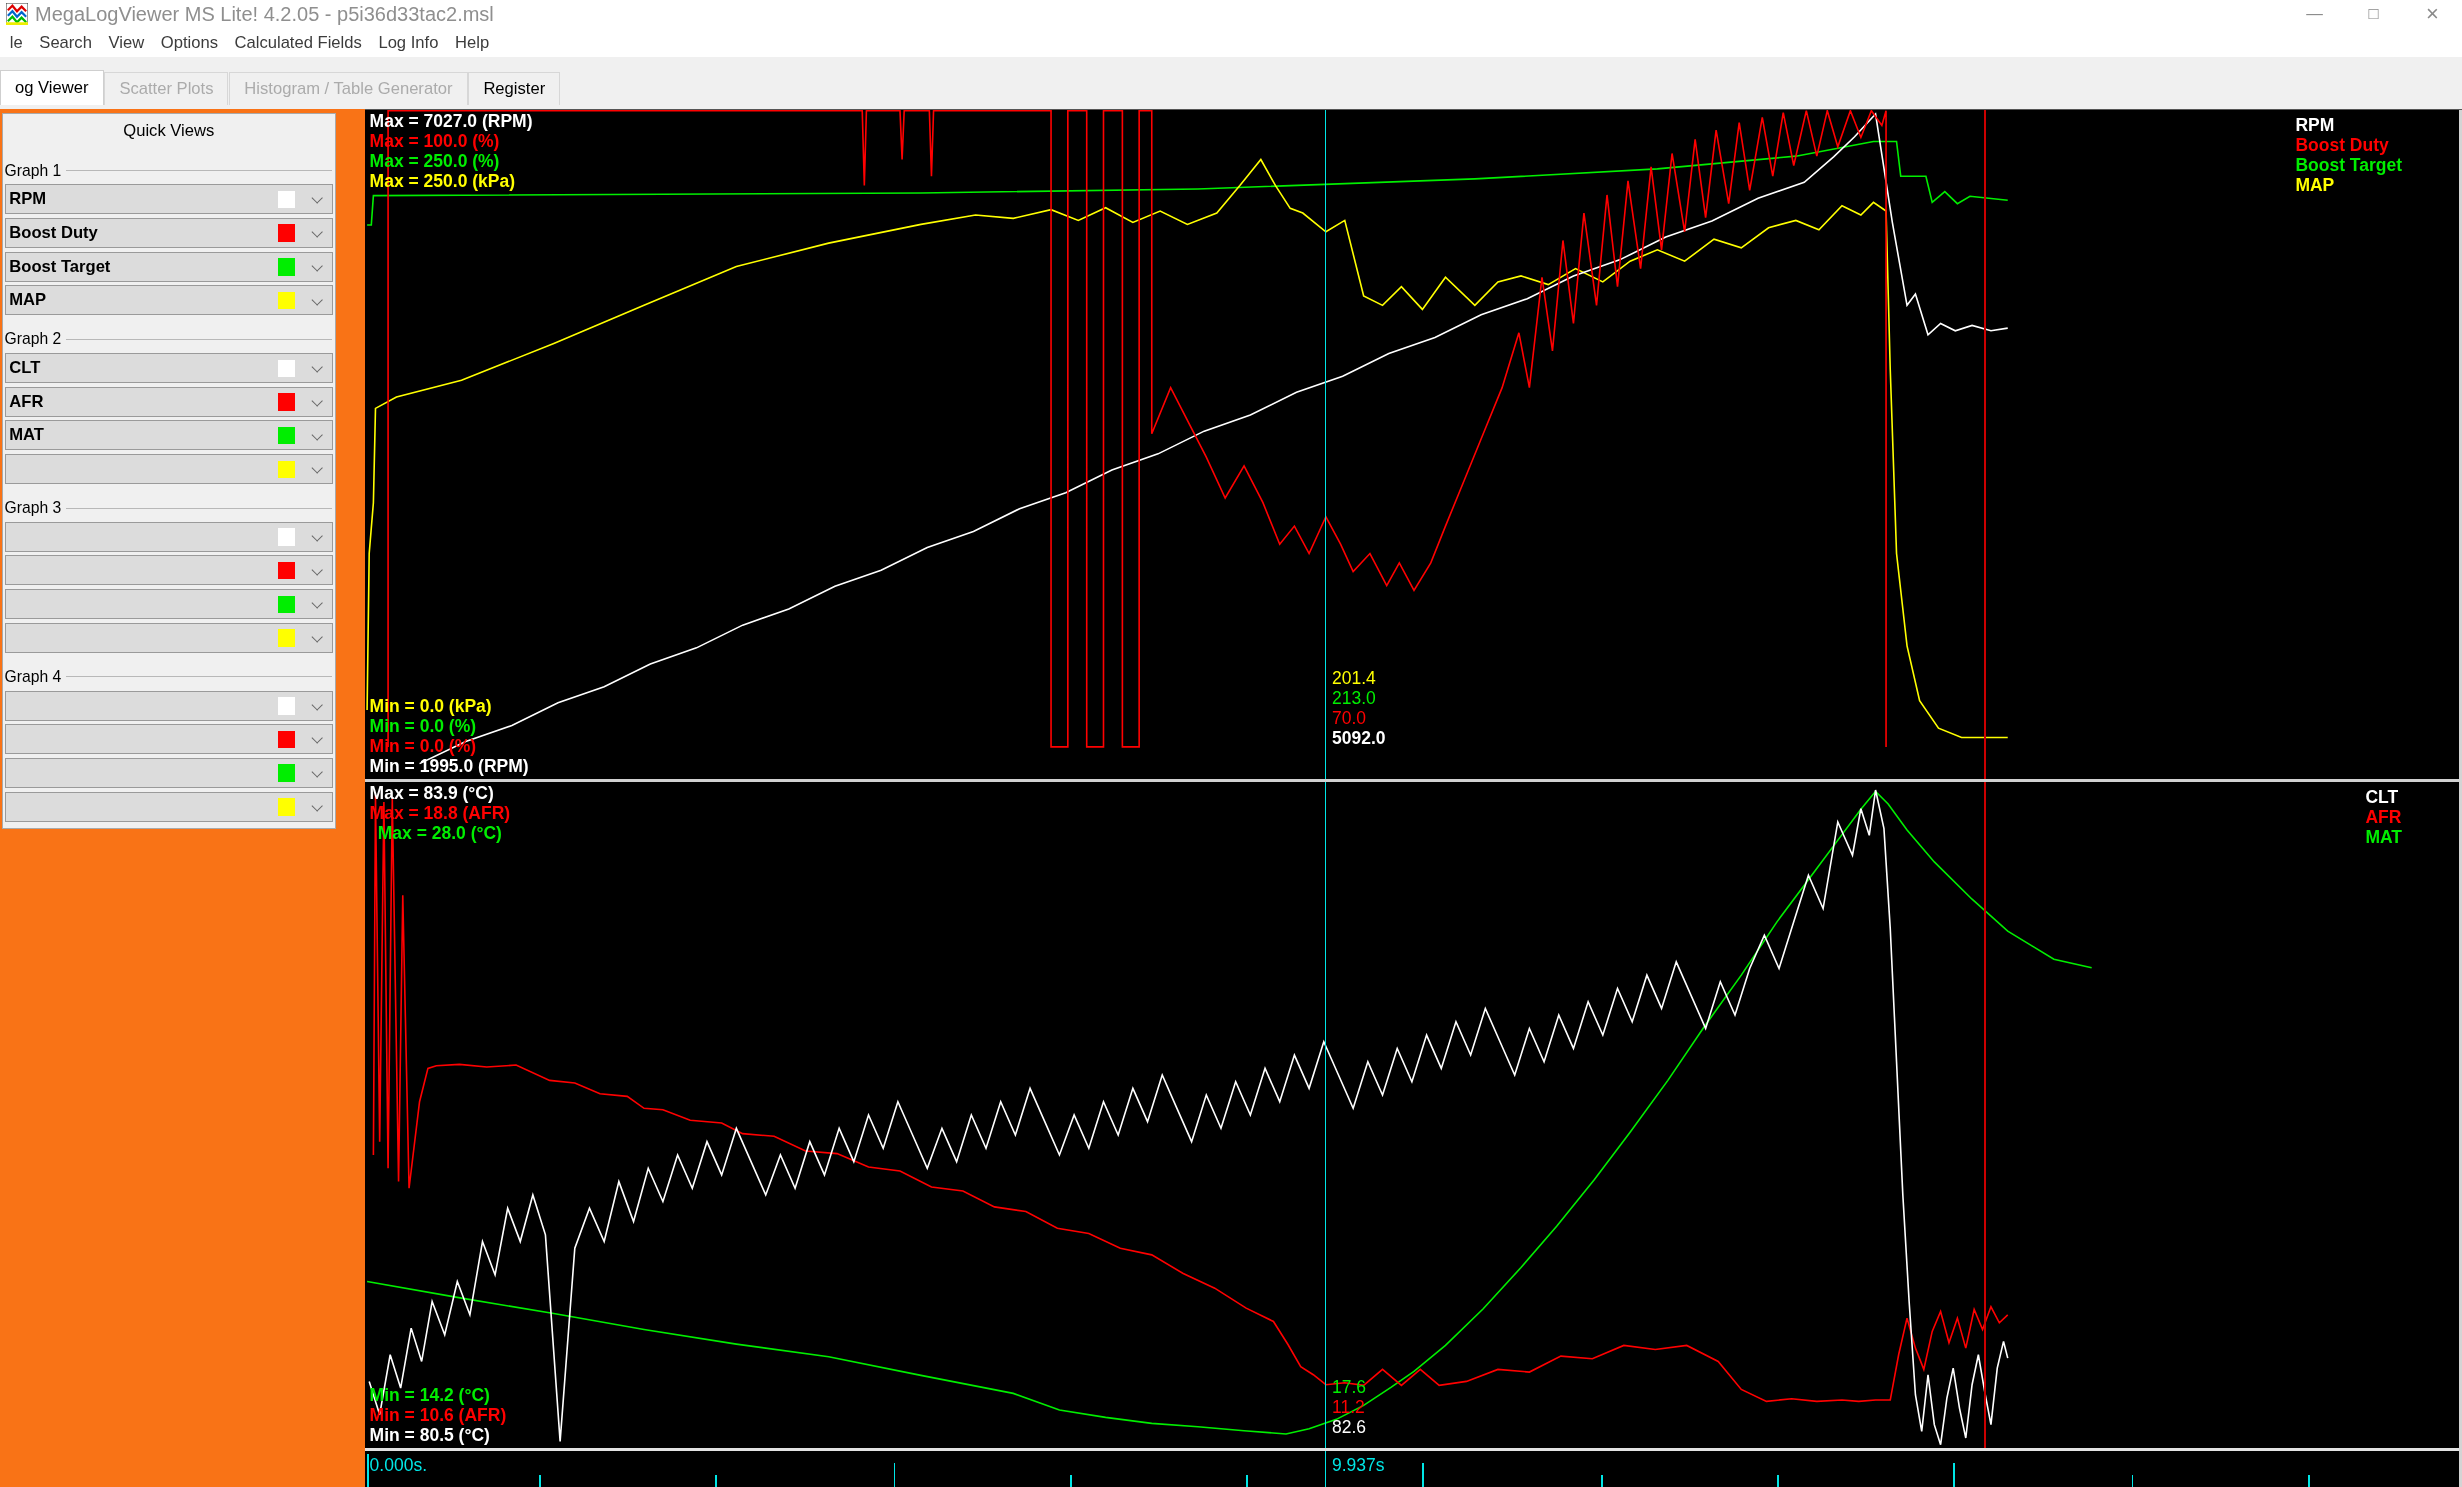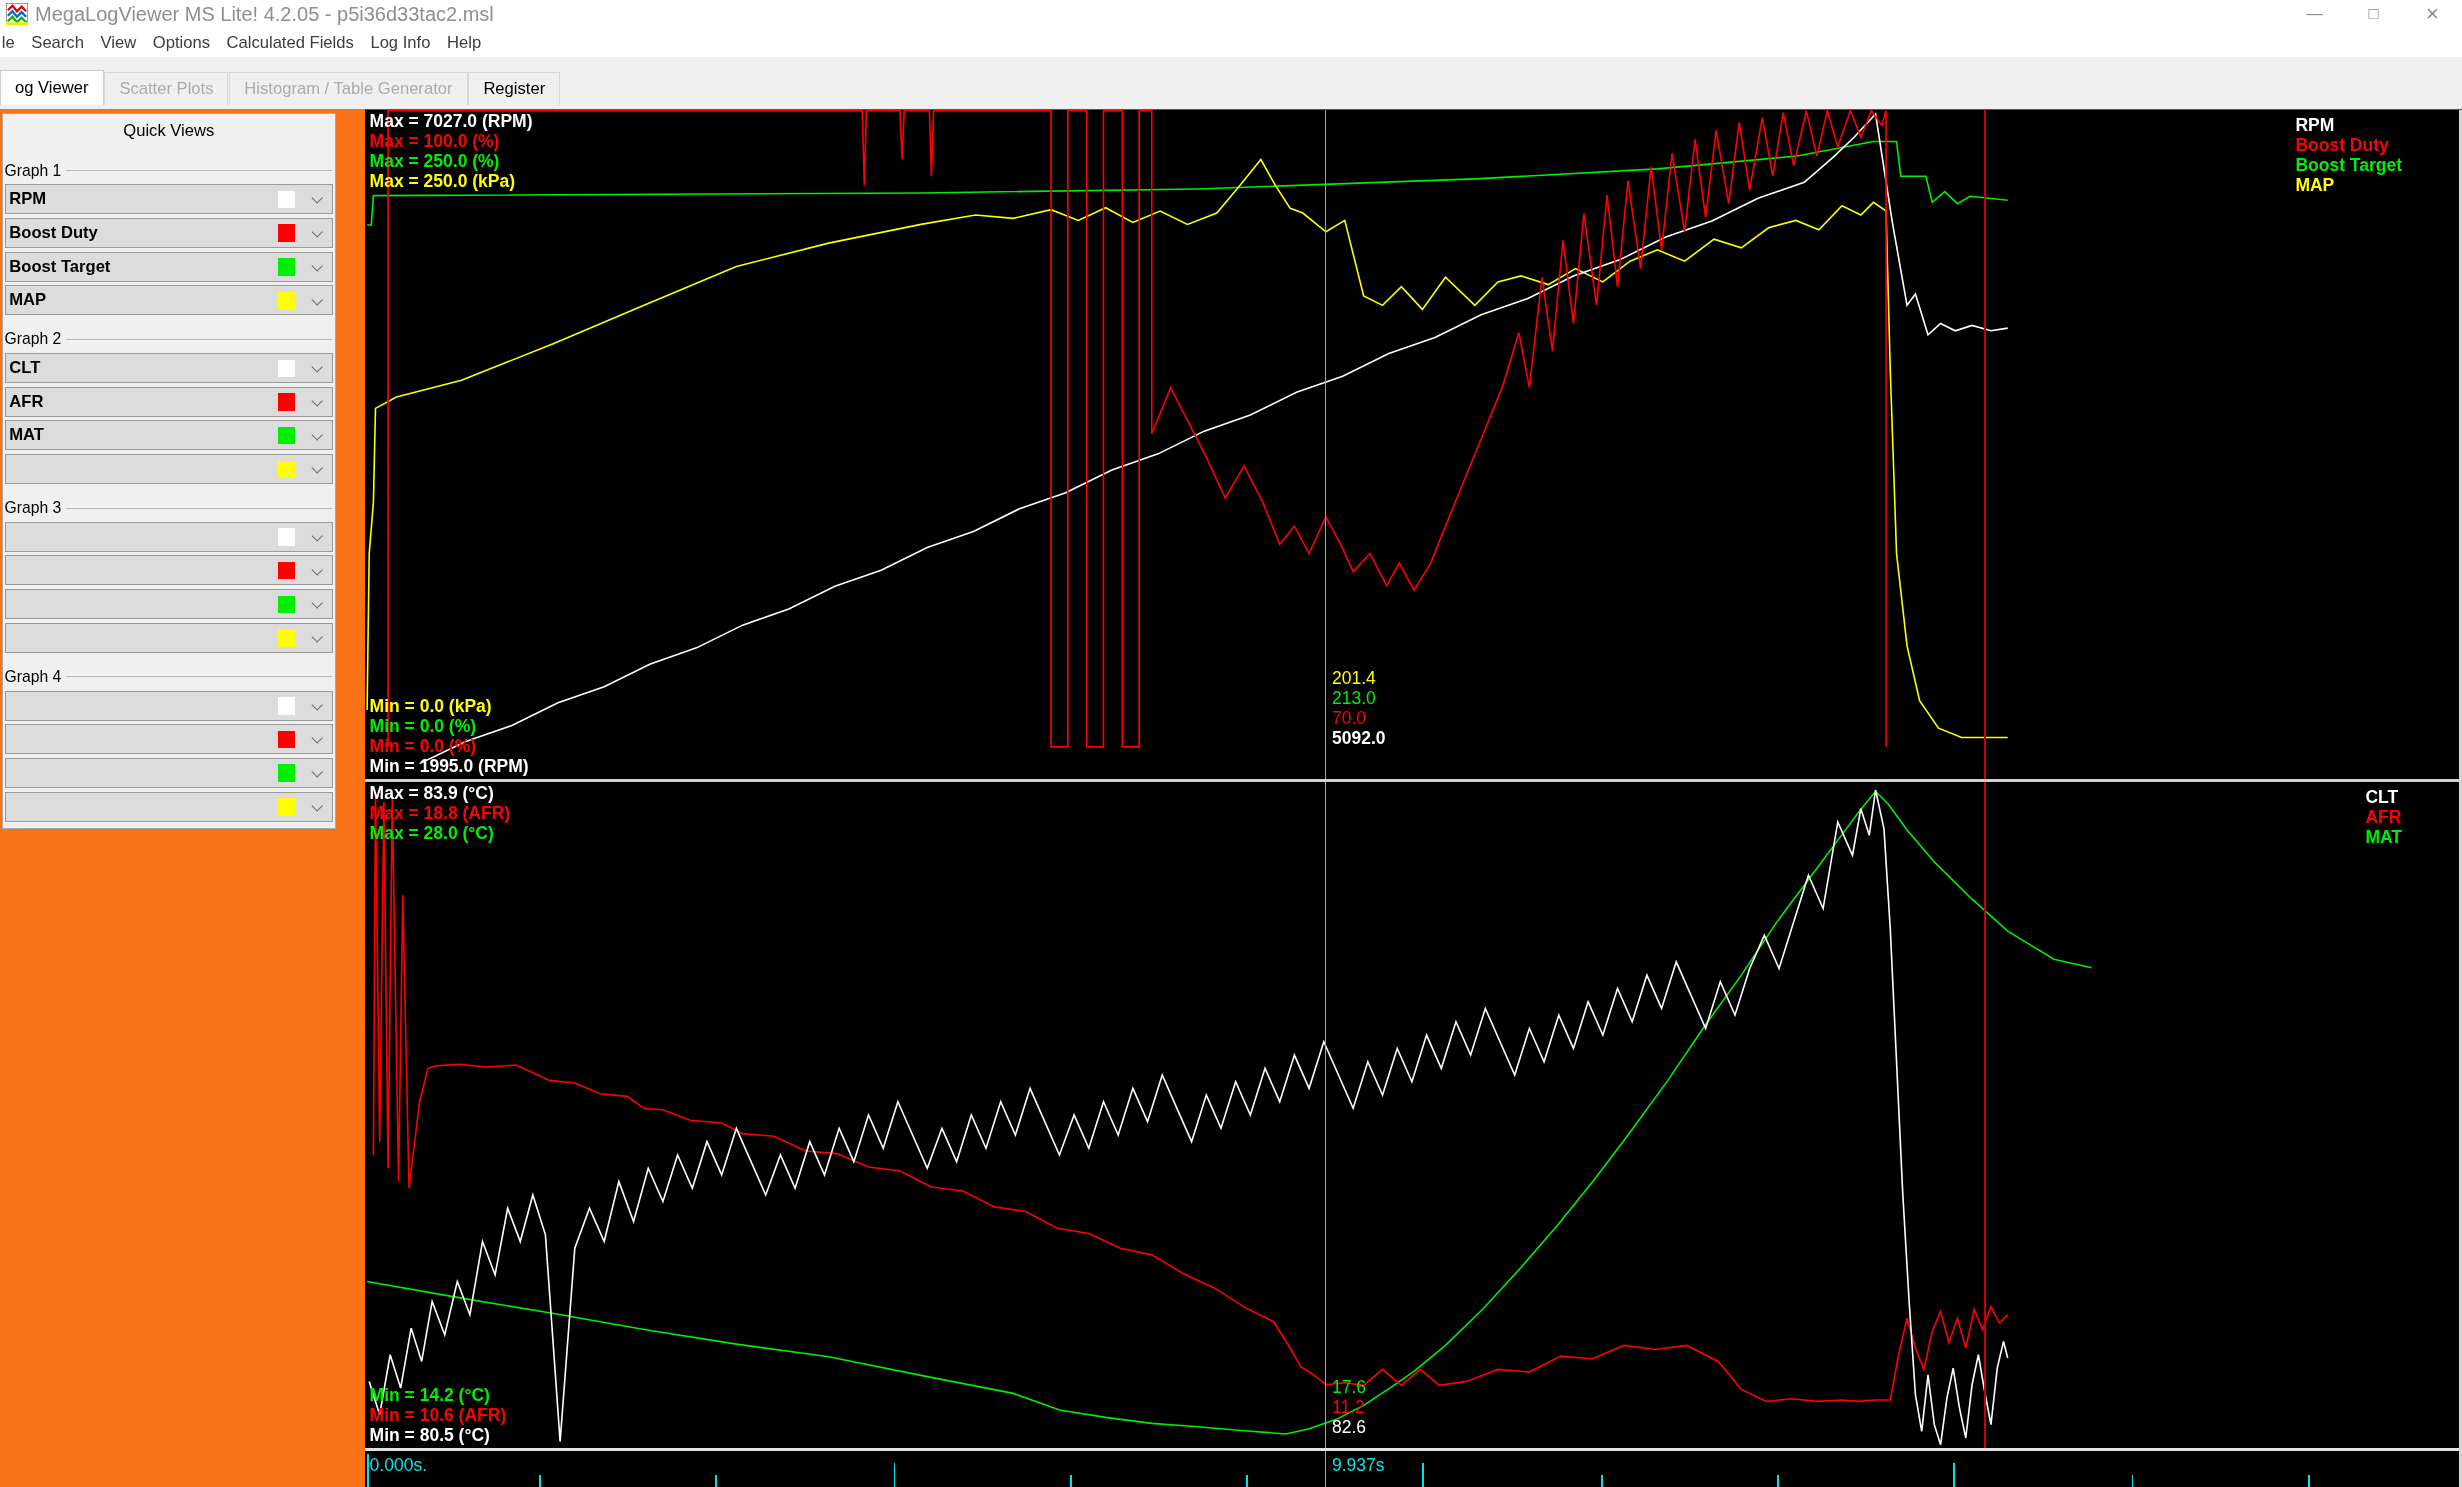--- a/index.html
+++ b/index.html
@@ -10,21 +10,21 @@
   .titlebar { position:absolute; left:0; top:0; width:2462px; height:28px; background:#ffffff; }
   .app-icon { position:absolute; left:5.5px; top:2.8px; width:22px; height:22px; }
   .title-text { position:absolute; left:35px; top:2.8px; font-size:20px; color:#8f8f8f; white-space:nowrap; }
   .win-controls { position:absolute; right:0; top:0; height:28px; display:flex; }
   .win-btn { width:59px; height:28px; display:flex; align-items:center; justify-content:center;
     color:#8a8a8a; font-size:16.6px; }
   .win-btn.close { font-size:22px; }
 
   
   .menubar { position:absolute; left:0; top:28px; width:2462px; height:29.5px; background:#ffffff;
-    display:flex; align-items:center; font-size:16.6px; color:#3c3c3c; }
+    display:flex; align-items:center; font-size:16.6px; color:#3c3c3c;padding-left:8px; }
   .menu-item { padding:0 8.3px; white-space:nowrap; }
   .menu-item:first-child { padding-left:1.8px; }
 
   
   .tabbar { position:absolute; left:0; top:57px; width:2462px; height:52px; background:#f0f0f0; }
   .tabs { position:absolute; left:0; bottom:4px; display:flex; align-items:flex-end; }
   .tab { height:33px; padding:0 14px; display:flex; align-items:center; font-size:16.6px;
     background:#f0f0f0; border:0.9px solid #d7d7d7; border-bottom:none; color:#000; white-space:nowrap; }
   .tab.active { background:#ffffff; height:35px; border-color:#cfcfcf; }
   .tab.disabled { color:#ababab; }
@@ -267,21 +267,21 @@
         <svg class="trace-svg" viewBox="0 0 1000 1000" preserveAspectRatio="none">
           <polyline points="1,750 46,775 90,798 133,822 177,844 221,863 265,891 309,918 331,943 353,954 375,963 397,968 419,974 439,979 450,971 463,957 476,936 489,909 500,885 515,846 533,791 551,729 568,667 586,597 603,526 621,448 638,369 656,290 673,210 691,134 704,79 713,41 720,14 726,33 735,72 748,120 766,176 783,224 805,266 823,279" fill="none" stroke="#00ee00" stroke-width="1.6" vector-effect="non-scaling-stroke"></polyline>
           <polyline points="4,560 5,20 7,540 9,30 11,580 13,25 16,600 18,170 21,610 26,480 30,430 34,426 45,424 58,428 72,425 88,448 100,452 112,468 125,472 133,490 142,492 155,508 170,512 180,528 195,532 210,554 225,558 240,578 255,584 270,608 285,614 300,638 315,645 330,670 345,678 360,700 375,710 390,738 405,760 420,790 433,810 440,845 446,878 452,890 458,905 467,902 476,906 485,882 494,906 503,882 512,906 525,900 540,882 555,886 570,862 585,866 600,846 615,852 630,846 645,870 656,912 668,930 680,926 692,930 704,928 712,930 720,928 727,928 731,860 735,805 739,850 743,882 747,825 751,795 755,842 759,805 763,850 767,792 771,822 775,788 779,812 783,800" fill="none" stroke="#ff0000" stroke-width="1.6" vector-effect="non-scaling-stroke"></polyline>
           <polyline points="2,900 7,950 12,860 17,910 22,820 27,870 32,780 38,830 44,750 50,800 56,690 62,740 68,640 74,690 80,620 86,680 93,990 100,700 107,640 114,690 121,600 128,660 135,580 142,630 149,560 156,610 163,540 170,590 177,520 184,570 191,620 198,560 205,610 212,540 219,590 226,520 233,570 240,500 247,550 254,480 261,530 268,580 275,520 282,570 289,500 296,550 303,480 310,530 317,460 324,510 331,560 338,500 345,550 352,480 359,530 366,460 373,510 380,440 387,490 394,540 401,470 408,520 415,450 422,500 429,430 436,480 443,410 450,460 457,390 464,440 471,490 478,420 485,470 492,400 499,450 506,380 513,430 520,360 527,410 534,340 541,390 548,440 555,370 562,420 569,350 576,400 583,330 590,380 597,310 604,360 611,290 618,340 625,270 632,320 639,370 646,300 653,350 660,280 667,230 674,280 681,210 688,140 695,190 702,60 709,110 713,40 717,80 720,12 724,70 727,220 730,420 733,620 736,780 739,920 742,975 745,890 748,965 751,995 754,925 757,880 760,940 763,985 766,905 769,860 772,915 775,965 778,880 781,840 783,865" fill="none" stroke="#ffffff" stroke-width="1.6" vector-effect="non-scaling-stroke"></polyline>
         </svg>
         <div class="vline marker-line" style="left: 77.17%; background: rgb(204, 0, 0);"></div>
         <div class="vline cursor-line" style="left: 45.74%; background: rgb(0, 230, 230);"></div>
         <div class="lblstack maxstack">
           <div style="color: rgb(255, 255, 255);">Max = 83.9 (°C)</div>
           <div style="color: rgb(255, 0, 0);">Max = 18.8 (AFR)</div>
-          <div style="color: rgb(0, 238, 0);">Max = 28.0 (°C)</div>
+          <div style="color: rgb(0, 238, 0); text-align: center;">Max = 28.0 (°C)</div>
         </div>
         <div class="lblstack minstack">
           <div style="color: rgb(0, 238, 0);">Min = 14.2 (°C)</div>
           <div style="color: rgb(255, 0, 0);">Min = 10.6 (AFR)</div>
           <div style="color: rgb(255, 255, 255);">Min = 80.5 (°C)</div>
         </div>
         <div class="lblstack legend">
           <div style="color: rgb(255, 255, 255);">CLT</div>
           <div style="color: rgb(255, 0, 0);">AFR</div>
           <div style="color: rgb(0, 238, 0);">MAT</div>

